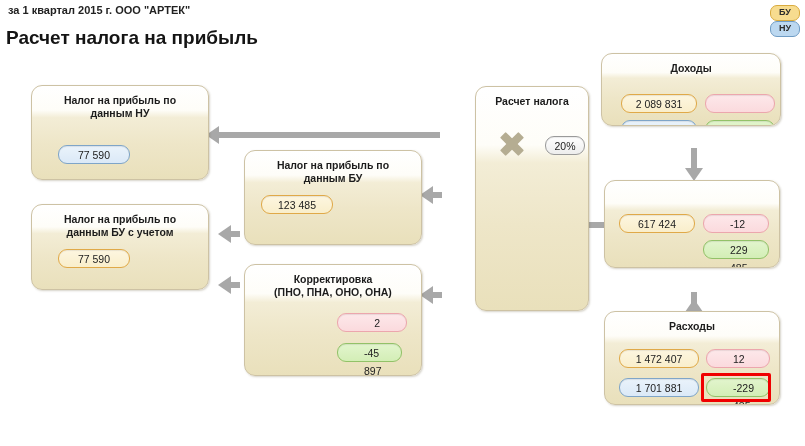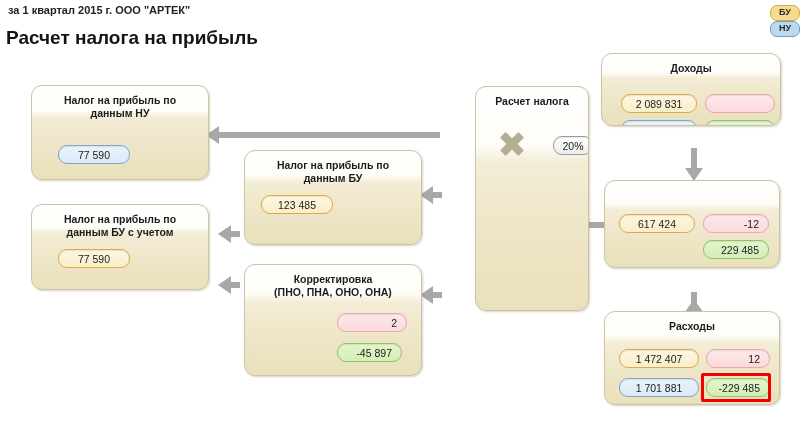--- a/index.html
+++ b/index.html
@@ -56,21 +56,21 @@
     white-space:pre-line;
   }
 
   
   .pill{
     position:absolute;box-sizing:border-box;
     border-radius:9px;
     font-size:10.5px;line-height:18px;
     height:19px;
     text-align:right;
-    padding:0 9px;
+    padding:0 26px;
     color:#222;
     box-shadow:0 1px 1px rgba(0,0,0,.08) inset;
   }
   .pill.center{text-align:center;padding:0 4px;}
   .pill.bu{background:linear-gradient(to bottom,#fdf6e0,#f9eecb);border:1px solid #e0a948;}
   .pill.nu{background:linear-gradient(to bottom,#eaf3fb,#dbe9f7);border:1px solid #7fa5c8;}
   .pill.pr{background:linear-gradient(to bottom,#fde8ea,#fbdadd);border:1px solid #eca6ad;}
   .pill.vr{background:linear-gradient(to bottom,#e2f5cd,#d3eeb6);border:1px solid #92c268;}
   .pill.pct{
     background:linear-gradient(to bottom,#ffffff,#ededed);
@@ -191,21 +191,21 @@
     <div class="pill bu center" style="left:14px;top:37px;width:80px;">1 472 407</div>
     <div class="pill pr" style="left:101px;top:37px;width:64px;">12</div>
     <div class="pill nu center" style="left:14px;top:66px;width:80px;">1 701 881</div>
     <div class="pill vr" style="left:101px;top:66px;width:64px;">-229 485</div>
   </div>
   <div class="sel-box" style="left:701px;top:373px;width:70px;height:29px;"></div>
 
   <div class="node" style="left:444px;top:86px;width:114px;height:225px;margin-left:31px;">
     <div class="ttl">Расчет налога</div>
     <div class="xmark" style="left:23px;top:44px;"></div>
-    <div class="pill pct" style="left:77px;top:49px;width:40px;">20%</div>
+    <div class="pill pct" style="left:69px;top:49px;width:40px;">20%</div>
   </div>
 
   <div class="node" style="left:31px;top:85px;width:178px;height:95px;">
     <div class="ttl">Налог на прибыль по
 данным НУ</div>
     <div class="pill nu center" style="left:26px;top:59px;width:72px;">77 590</div>
   </div>
 
   <div class="node" style="left:244px;top:150px;width:178px;height:95px;">
     <div class="ttl">Налог на прибыль по

